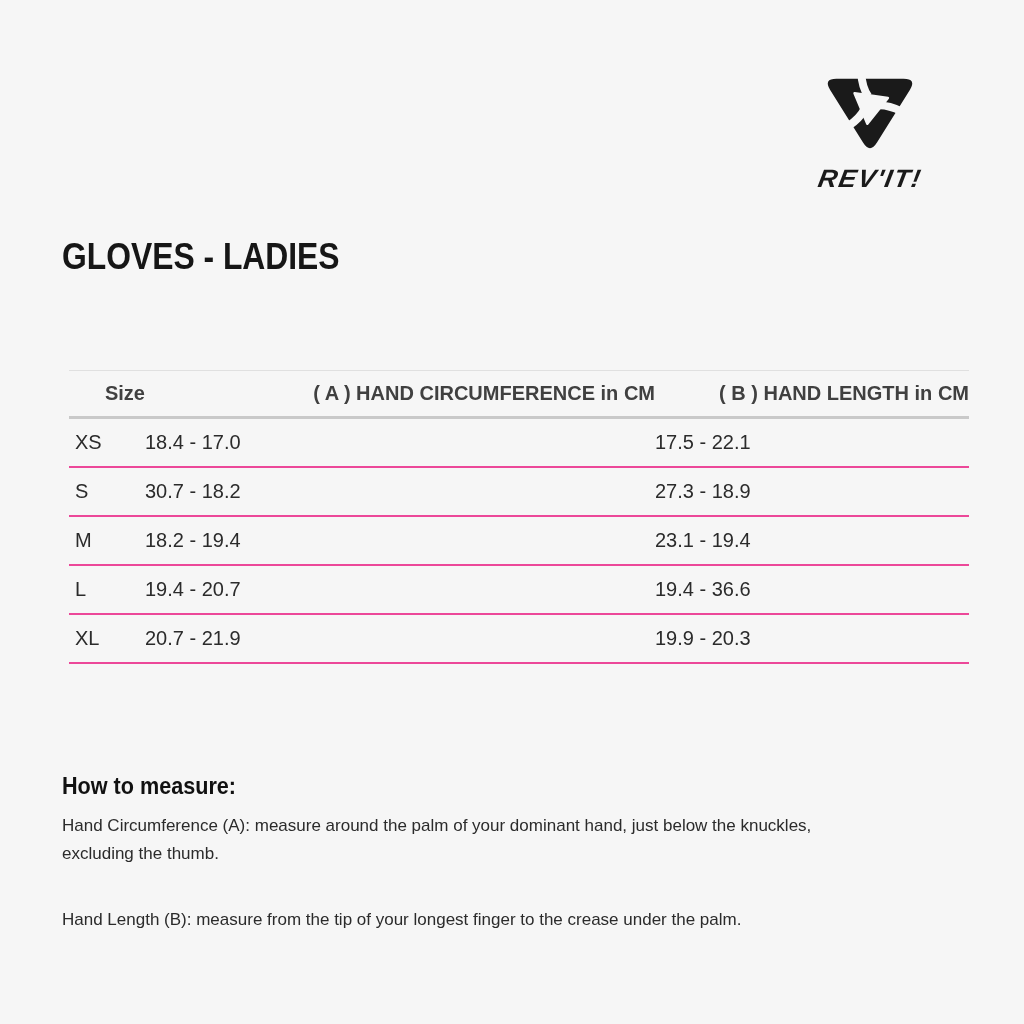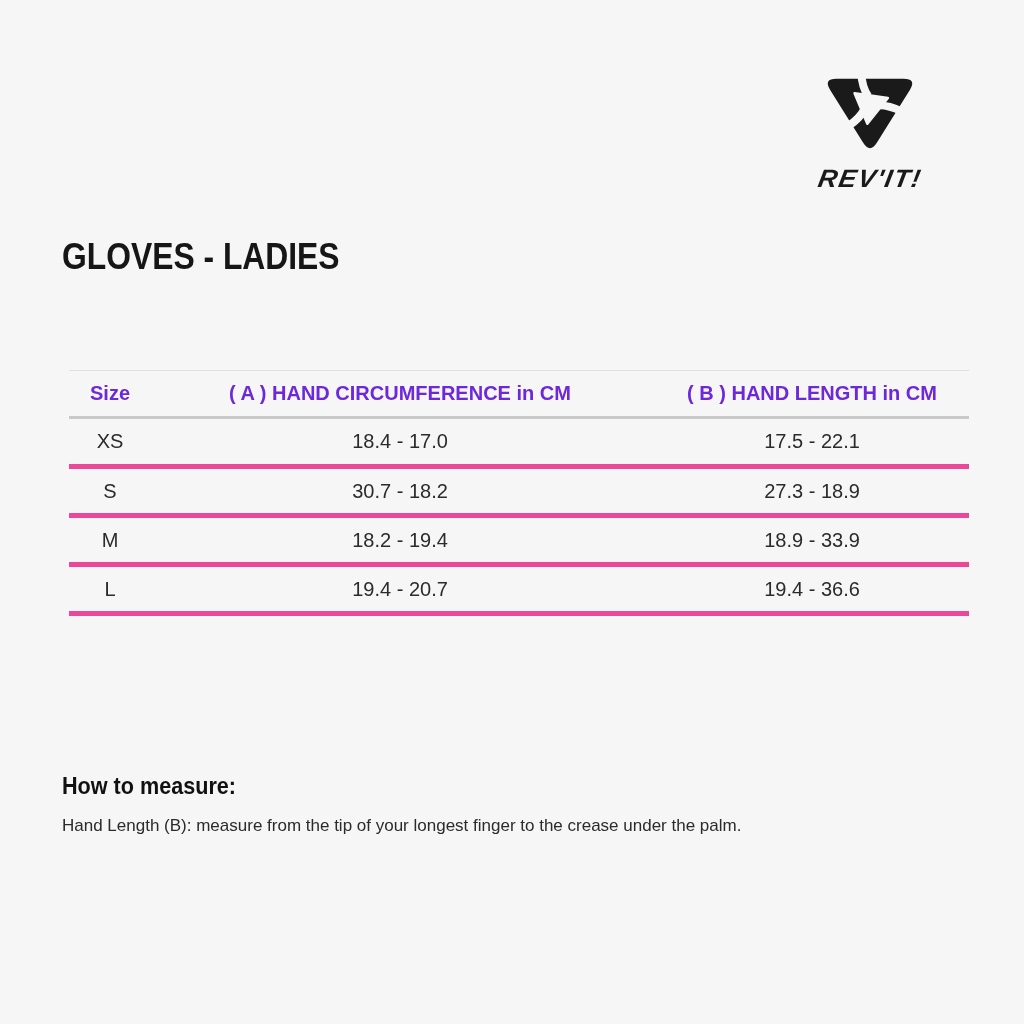--- a/index.html
+++ b/index.html
@@ -52,38 +52,37 @@
     position: absolute;
     left: 69px; top: 370px;
     width: 900px;
     border-collapse: collapse;
     border-top: 1px solid #e0e0e0;
   }
   .size-table col.c-size { width: 76px; }
   .size-table col.c-a    { width: 510px; }
   .size-table th {
     height: 47px;
-    text-align: center;
+    text-align: right;
     vertical-align: middle;
     font-size: 20px;
     font-weight: 700;
-    color: #6d28d9;
+    color: #404040;
     padding: 0;
     border-bottom: 3px solid #c9c9c9;
     white-space: nowrap;
   }
   .size-table td {
     height: 49px;
     vertical-align: middle;
     font-size: 20px;
     color: #2b2b2b;
     padding: 0;
-    border-bottom: 5px solid #ec4899;
+    border-bottom: 2px solid #ec4899;
     white-space: nowrap;
-    text-align: center;
   }
   .size-table th:first-child, .size-table td:first-child { padding-left: 6px; }
 
   
   .measure-block {
     position: absolute;
     left: 62px; top: 772px;
     width: 810px;
   }
   .measure-heading {
@@ -142,26 +141,32 @@
       <td>17.5 - 22.1</td>
     </tr>
     <tr>
       <td>S</td>
       <td>30.7 - 18.2</td>
       <td>27.3 - 18.9</td>
     </tr>
     <tr>
       <td>M</td>
       <td>18.2 - 19.4</td>
-      <td>18.9 - 33.9</td>
+      <td>23.1 - 19.4</td>
     </tr>
     <tr>
       <td>L</td>
       <td>19.4 - 20.7</td>
       <td>19.4 - 36.6</td>
     </tr>
+    <tr>
+      <td>XL</td>
+      <td>20.7 - 21.9</td>
+      <td>19.9 - 20.3</td>
+    </tr>
   </tbody>
 </table>
 
 <div class="measure-block">
   <h2 class="measure-heading">How to measure:</h2>
+  <p class="measure-text">Hand Circumference (A): measure around the palm of your dominant hand, just below the knuckles, excluding the thumb.</p>
   <p class="measure-text">Hand Length (B): measure from the tip of your longest finger to the crease under the palm.</p>
 </div>
 
 </body></html>

